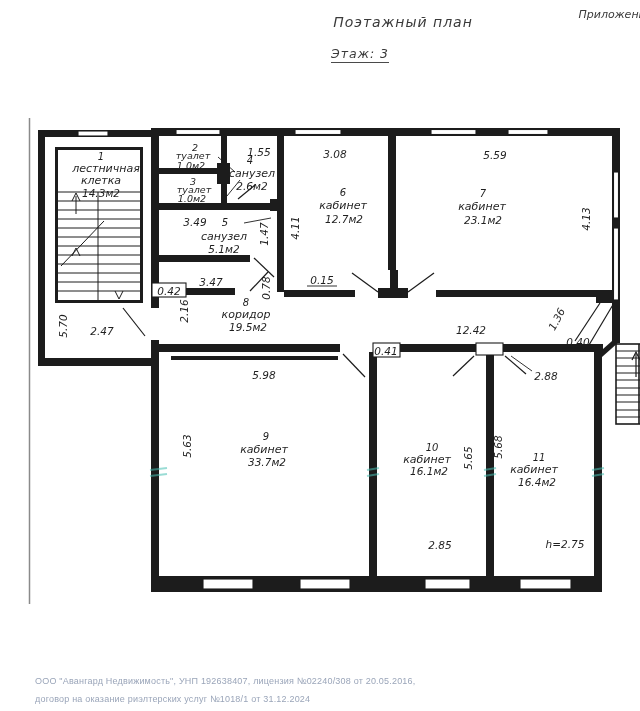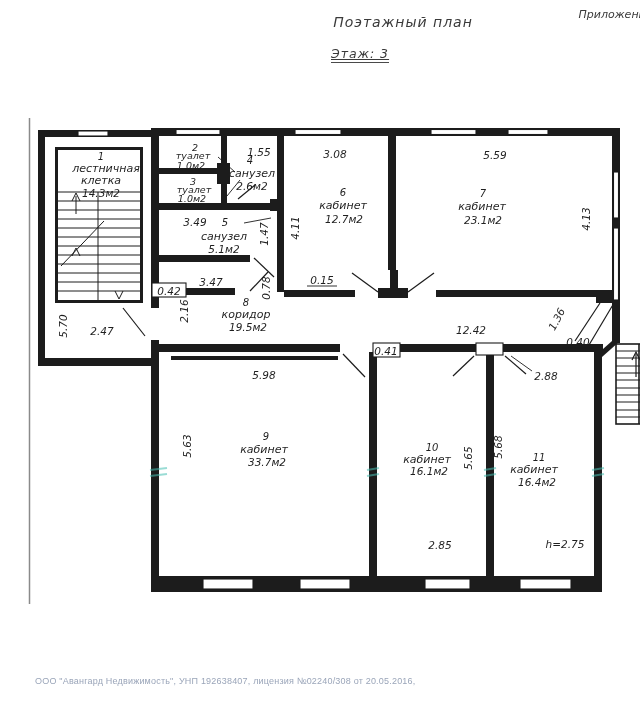--- a/index.html
+++ b/index.html
@@ -1,21 +1,21 @@
 <!DOCTYPE html>
 <html><head>
 <meta charset="utf-8">
 <style>
   html,body{margin:0;padding:0;background:#ffffff;}
   .page{position:relative;width:640px;height:711px;background:#ffffff;overflow:hidden;
         font-family:"DejaVu Sans",sans-serif;margin-left:28px;}
   .hdr-title{position:absolute;left:295px;top:14px;width:160px;text-align:center;
       font-style:italic;font-size:14px;color:#3a3a3a;letter-spacing:1px;}
   .hdr-floor{position:absolute;left:303px;top:46px;font-style:italic;font-size:12.5px;
-      color:#3a3a3a;border-bottom:1.4px solid #4a4a4a;padding-bottom:1px;letter-spacing:1px;text-decoration:underline;}
+      color:#3a3a3a;border-bottom:1.4px solid #4a4a4a;padding-bottom:1px;letter-spacing:1px;}
   .hdr-appendix{position:absolute;right:5px;top:8px;font-style:italic;font-size:11px;color:#3a3a3a;}
   .footer{position:absolute;left:7px;color:#9aa5b9;font-size:9px;
       font-family:"Liberation Sans",sans-serif;letter-spacing:.2px;}
   .f1{top:676px;} .f2{top:694px;}
   svg text{fill:#1f1f1f;}
   .rname{font:italic 11px "DejaVu Sans",sans-serif;}
   .rnum{font:italic 10px "DejaVu Sans",sans-serif;}
   .rarea{font:italic 10.5px "DejaVu Sans",sans-serif;}
   .dim{font:italic 10.5px "DejaVu Sans",sans-serif;}
   .small{font:italic 9.5px "DejaVu Sans",sans-serif;}
@@ -241,13 +241,14 @@
       <text x="518" y="380">2.88</text>
       <text x="163" y="446" transform="rotate(-90 163 446)">5.63</text>
       <text x="444" y="458" transform="rotate(-90 444 458)">5.65</text>
       <text x="474" y="447" transform="rotate(-90 474 447)">5.68</text>
       <text x="412" y="549">2.85</text>
       <text x="537" y="548">h=2.75</text>
     </g>
   </svg>
 
   <div class="footer f1">ООО "Авангард Недвижимость", УНП 192638407, лицензия №02240/308 от 20.05.2016,</div>
+  <div class="footer f2">договор на оказание риэлтерских услуг №1018/1 от 31.12.2024</div>
 </div>
 
 </body></html>

